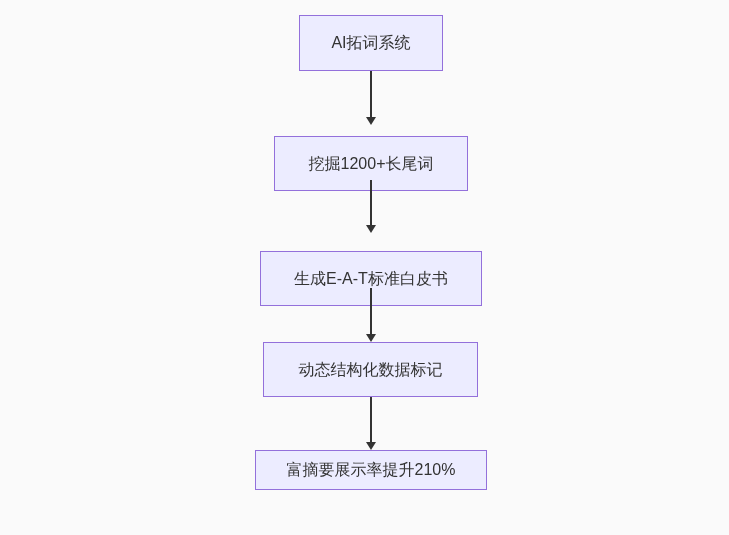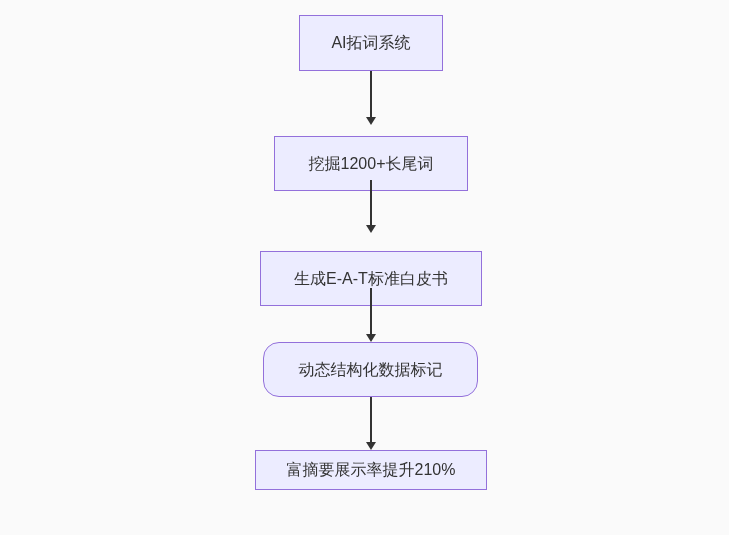--- a/index.html
+++ b/index.html
@@ -70,21 +70,21 @@
 
   <div class="node" style="left:260px; top:215px; width:222px; height:55px;margin-top:36px;">
     <span>生成E-A-T标准白皮书</span>
   </div>
 
   <div class="edge" style="left:371px; top:288px; height:54px;">
     <div class="line"></div>
     <div class="head"></div>
   </div>
 
-  <div class="node" style="left:263px; top:342px; width:215px; height:55px;border-radius:16px;">
+  <div class="node" style="left:263px; top:342px; width:215px; height:55px;">
     <span>动态结构化数据标记</span>
   </div>
 
   <div class="edge" style="left:371px; top:397px; height:53px;">
     <div class="line"></div>
     <div class="head"></div>
   </div>
 
   <div class="node" style="left:255px; top:450px; width:232px; height:40px;">
     <span>富摘要展示率提升210%</span>

